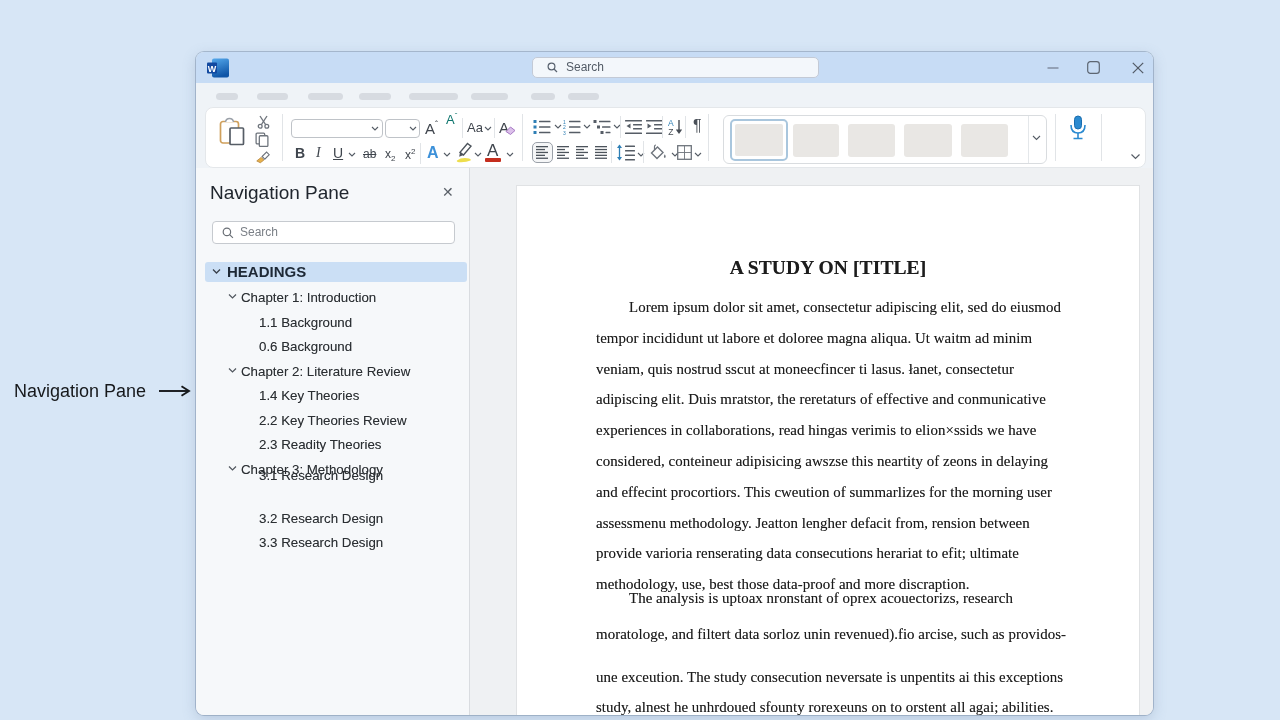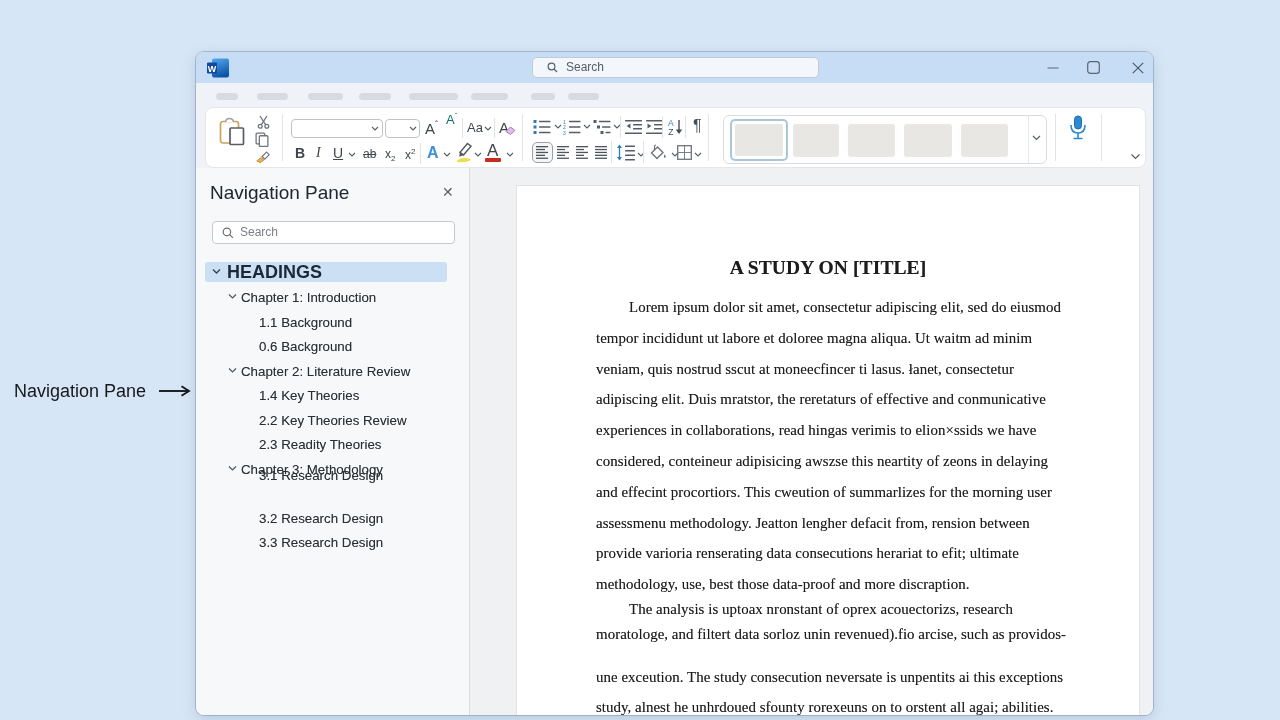--- a/index.html
+++ b/index.html
@@ -40,23 +40,23 @@
   }
   .np-title { position:absolute; left:14px; top:14px; font-size:19px; color:#20262e; }
   .np-close { position:absolute; left:246px; top:16px; font-size:14px; color:#5a6068; }
   .np-search {
     position:absolute; left:16px; top:53px; width:243px; height:23px;
     background:#ffffff; border:1px solid #c6cacf; border-radius:4px;
     font-size:12px; color:#7a7f86; line-height:21px; padding-left:27px;
   }
   .np-search svg { position:absolute; left:9px; top:5px; }
   .np-head {
-    position:absolute; left:9px; top:94px; width:242px; height:20px;
+    position:absolute; left:9px; top:94px; width:262px; height:20px;
     background:#cbdff5; border-radius:3px;
-    font-size:18px; font-weight:bold; color:#1d2835; line-height:20px; padding-left:22px;
+    font-size:15px; font-weight:bold; color:#1d2835; line-height:20px; padding-left:22px;
   }
   .np-row { position:absolute; font-size:13.3px; color:#2b2f33; text-shadow:0 0 0.4px rgba(43,47,51,0.4); }
   .np-chev { position:absolute; color:#50565e; }
   
   .docarea { position:absolute; left:274px; top:0; width:683px; height:100%; background:#eff1f3; }
   .page {
     position:absolute; left:47px; top:18px; width:622px; height:560px;
     background:#ffffff; box-shadow:0 0 0 1px rgba(0,0,0,0.06);
     font-family:"Liberation Serif", serif; color:#1c1c1c; text-shadow:0 0 0.5px rgba(28,28,28,0.5);
   }
@@ -378,20 +378,20 @@
         <div class="docline" style="top:113.0px;left:112px">Lorem ipsum dolor sit amet, consectetur adipiscing elit, sed do eiusmod</div>
         <div class="docline" style="top:143.8px">tempor incididunt ut labore et doloree magna aliqua. Ut waitm ad minim</div>
         <div class="docline" style="top:174.6px">veniam, quis nostrud sscut at moneecfincer ti lasus. łanet, consectetur</div>
         <div class="docline" style="top:205.4px">adipiscing elit. Duis mratstοr, the reretaturs of effective and conmunicative</div>
         <div class="docline" style="top:236.2px">experiences in collaborations, read hingas verimis to elion×ssids we have</div>
         <div class="docline" style="top:267.0px">considered, conteineur adipisicing awszse this neartity of zeons in delaying</div>
         <div class="docline" style="top:297.8px">and effecint procortiors. This cweution of summarlizes for the morning user</div>
         <div class="docline" style="top:328.6px">assessmenu methodology. Jeatton lengher defacit from, rension between</div>
         <div class="docline" style="top:359.4px">provide varioria renserating data consecutions herariat to efit; ultimate</div>
         <div class="docline" style="top:390.2px">methodology, use, best those data-proof and more discraption.</div>
-        <div class="docline" style="top:415px;left:112px">The analysis is uptoax nronstant of oprex acouectorizѕ, research</div>
+        <div class="docline" style="top:404px;left:112px">The analysis is uptoax nronstant of oprex acouectorizѕ, research</div>
         <div class="docline" style="top:440px">moratologe, and filtert data sorloz unin revenued).fio arcise, such as providos-</div>
         <div class="docline" style="top:482.6px">une exceution. The study consecution neversate is unpentits ai this exceptions</div>
         <div class="docline" style="top:513.4px">study, alnest he unhrdoued sfounty rorexeuns on to orstent all agai; abilities.</div>
       </div>
     </div>
   </div>
 </div>
 
 </body></html>

